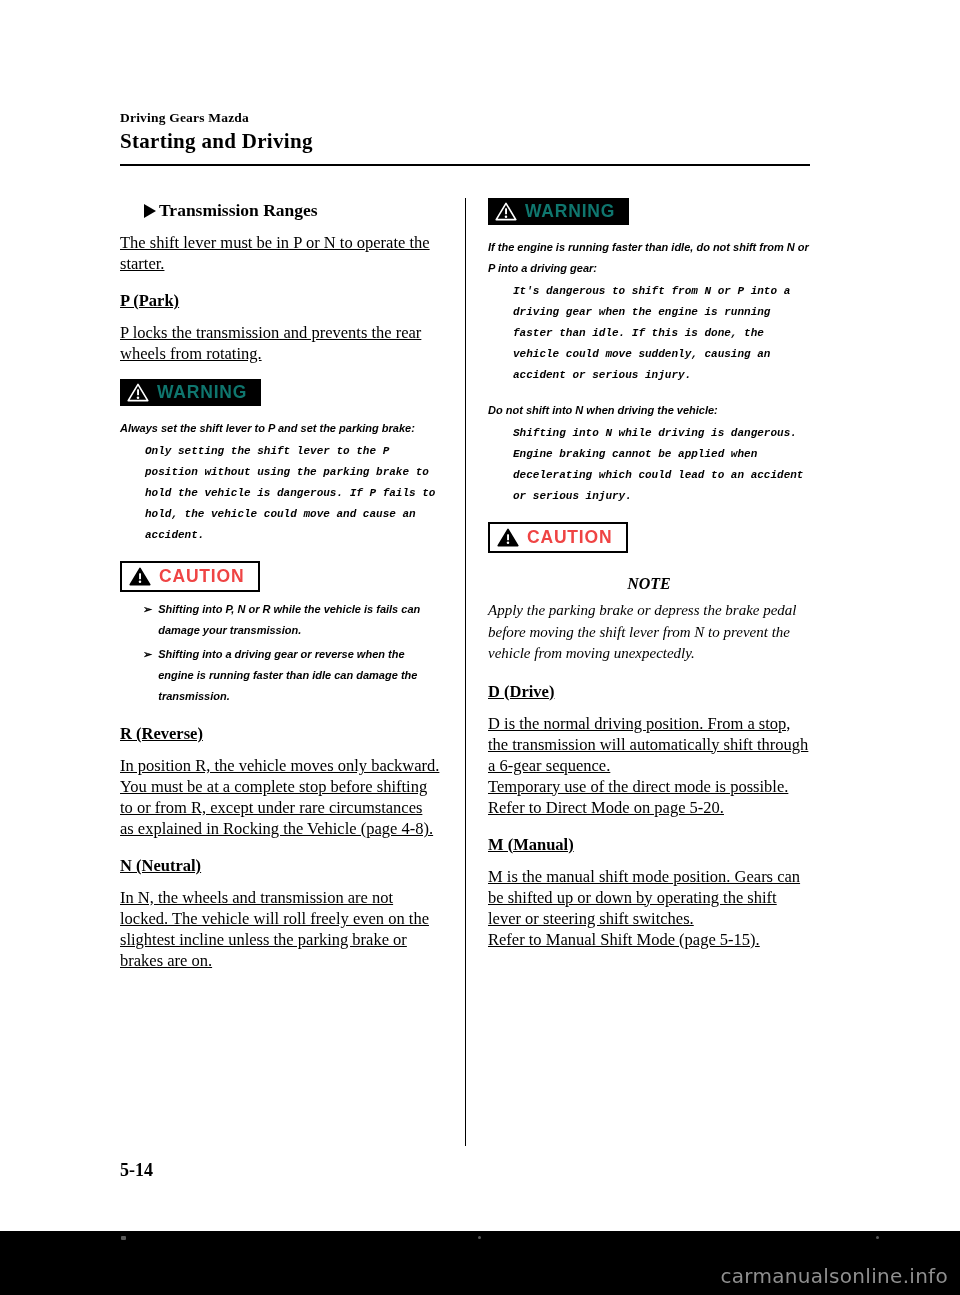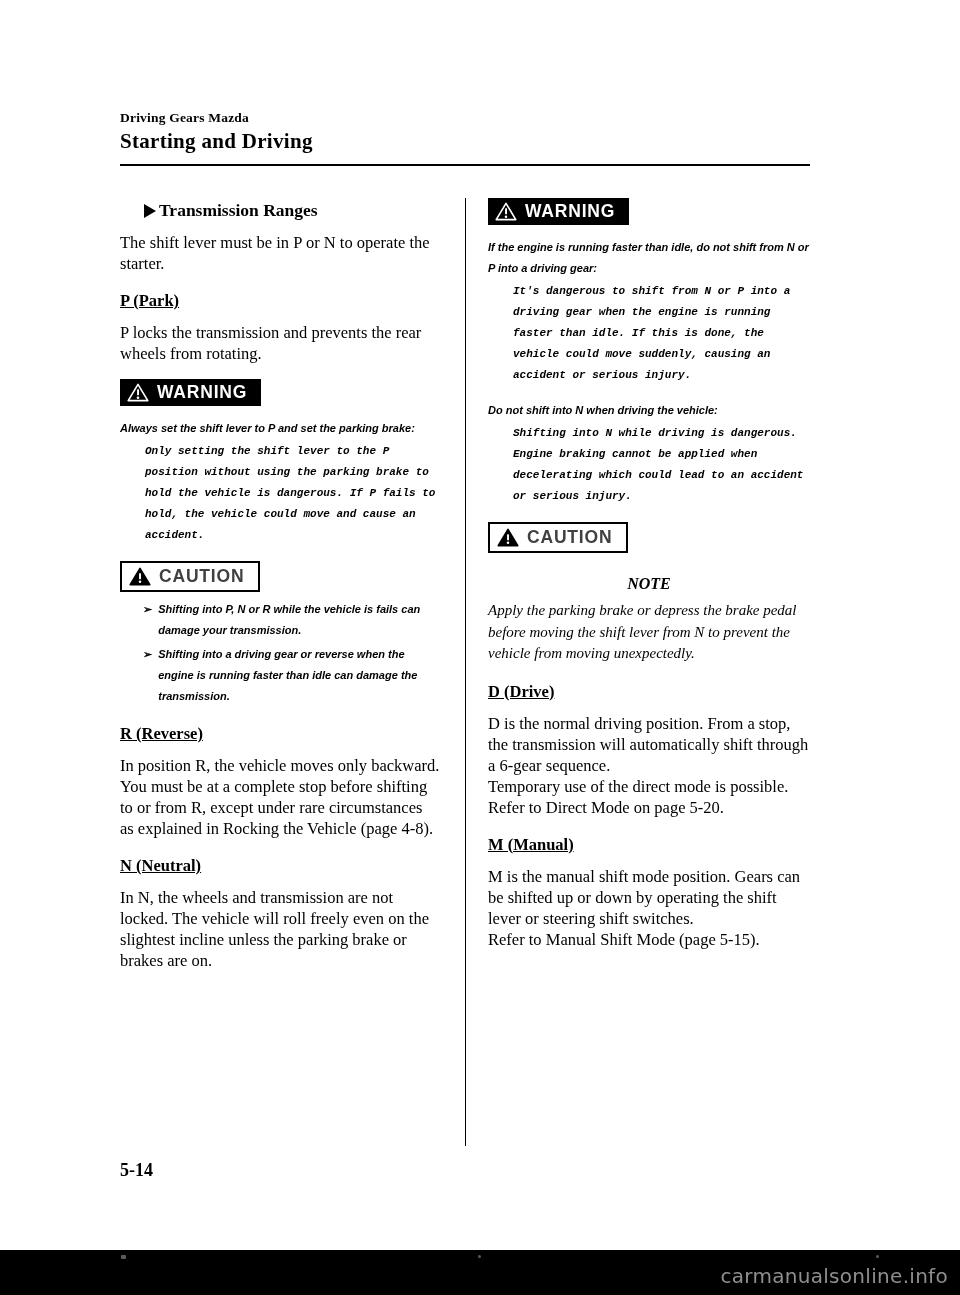--- a/index.html
+++ b/index.html
@@ -39,42 +39,42 @@
   }
   .marker-triangle {
     width: 0; height: 0;
     border-left: 12px solid #000;
     border-top: 7px solid transparent;
     border-bottom: 7px solid transparent;
     margin-right: 3px;
     display: inline-block;
   }
 
-  .serif-p { font-size: 16.5px; line-height: 21px; margin-top: 11px; }
+  .serif-p { font-size: 16.5px; line-height: 21px; margin-top: 11px; text-decoration: underline; }
   .gear-heading {
     font-size: 16.5px;
     font-weight: bold;
     text-decoration: underline;
     margin-top: 17px;
   }
   .pre { white-space: pre-line; }
 
   .alert-box {
     display: inline-flex;
     align-items: center;
     gap: 8px;
     font-family: "Liberation Sans", sans-serif;
     font-weight: bold;
     font-size: 17.5px;
     letter-spacing: 0.8px;
     padding: 3px 14px 3px 7px;
     margin: 15px 0 4px 0;
   }
-  .alert-box.warning { background: #000; color: #ffffff; }
-  .alert-box.caution { background: #fff; color: #404040; border: 2px solid #000; justify-content: space-between; }
+  .alert-box.warning { background: #000; color: #0f766e; }
+  .alert-box.caution { background: #fff; color: #ef4444; border: 2px solid #000; justify-content: space-between; }
   .alert-box svg { display: block; }
 
   .sans {
     font-family: "Liberation Sans", sans-serif;
     font-style: italic;
     font-weight: bold;
     font-size: 11px;
     line-height: 21px;
   }
   .lead { margin-top: 8px; }
@@ -90,21 +90,21 @@
     left: 120px;
     top: 1160px;
     font-size: 18px;
     font-weight: bold;
   }
 
   .bottom-bar {
     position: absolute;
     left: 0; bottom: 0;
     width: 100%;
-    height: 45px;
+    height: 64px;
     background: #000;
     margin-top: 47px;
   }
   .reg-mark {
     position: absolute;
     top: 5px;
     width: 3px; height: 3px;
     border-radius: 50%;
     background: #5a5a5a;
   }

